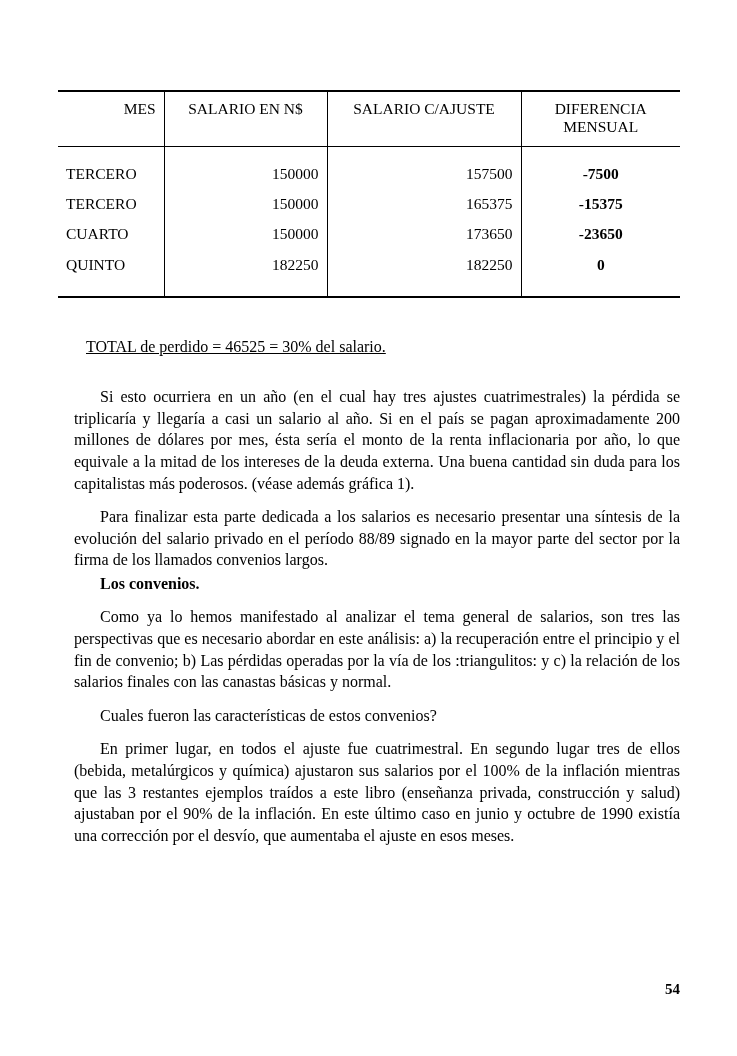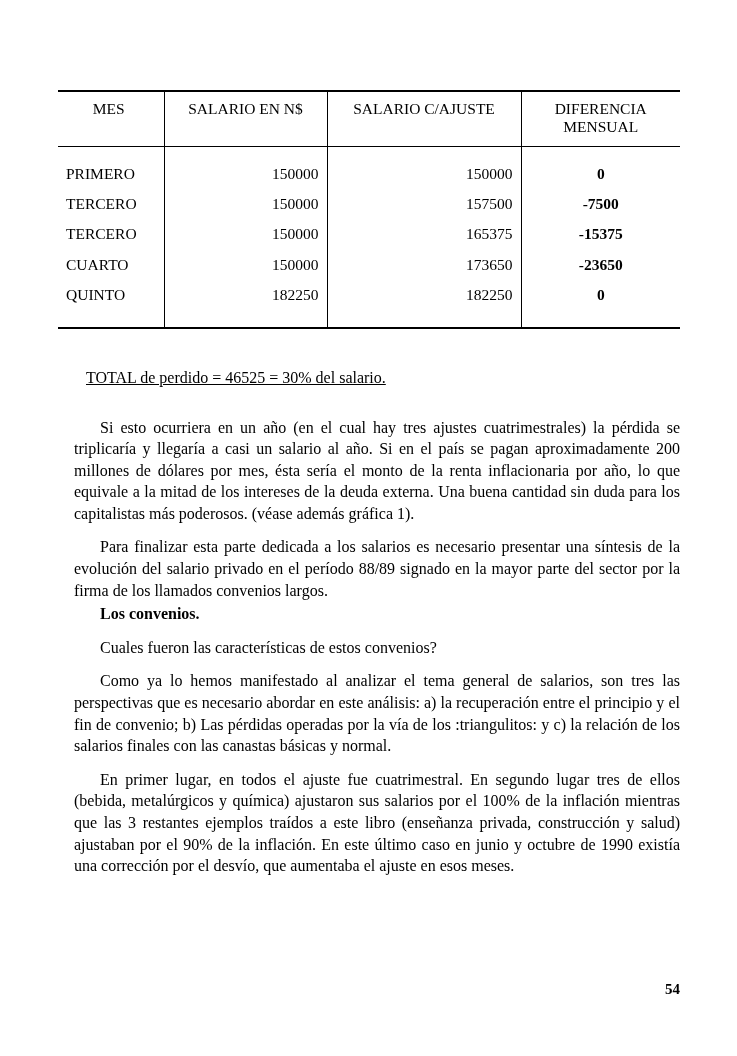--- a/index.html
+++ b/index.html
@@ -40,21 +40,21 @@
   table.salary-table col.c1 { width: 163px; }
   table.salary-table col.c2 { width: 194px; }
   table.salary-table col.c3 { width: 159px; }
 
   table.salary-table thead th {
     font-weight: normal;
     padding: 8px 8px 10px 8px;
     vertical-align: top;
     line-height: 1.15;
   }
-  .th-0 { text-align: center; padding-left: 4px !important; }
+  .th-0 { text-align: right; padding-left: 4px !important; }
   .th-1, .th-2 { text-align: center; }
   .th-3 { text-align: center; }
 
   table.salary-table thead tr.head-row th {
     border-top: 2.2px solid #000;
     border-bottom: 1.6px solid #000;
   }
   table.salary-table th.vline-left,
   table.salary-table td.vline-left {
     border-left: 1.1px solid #000;
@@ -132,26 +132,20 @@
           <th class="th-1 vline-left">SALARIO EN N$</th>
           <th class="th-2 vline-left">SALARIO C/AJUSTE</th>
           <th class="th-3 vline-left">
             <span>DIFERENCIA</span><br>
             <span>MENSUAL</span>
           </th>
         </tr>
       </thead>
       <tbody>
         <tr>
-          <td class="label-cell">PRIMERO</td>
-          <td class="num-cell vline-left">150000</td>
-          <td class="num-cell vline-left">150000</td>
-          <td class="diff-cell vline-left">0</td>
-        </tr>
-        <tr>
           <td class="label-cell">TERCERO</td>
           <td class="num-cell vline-left">150000</td>
           <td class="num-cell vline-left">157500</td>
           <td class="diff-cell vline-left">-7500</td>
         </tr>
         <tr>
           <td class="label-cell">TERCERO</td>
           <td class="num-cell vline-left">150000</td>
           <td class="num-cell vline-left">165375</td>
           <td class="diff-cell vline-left">-15375</td>
@@ -170,21 +164,21 @@
         </tr>
       </tbody>
     </table>
 
     <div class="total-line">TOTAL de perdido = 46525 = 30% del salario.</div>
 
     <div class="body-block">
       <p class="para">Si esto ocurriera en un año (en el cual hay tres ajustes cuatrimestrales) la pérdida se triplicaría y llegaría a casi un salario al año. Si en el país se pagan aproximadamente 200 millones de dólares por mes, ésta sería el monto de la renta inflacionaria por año, lo que equivale a la mitad de los intereses de la deuda externa. Una buena cantidad sin duda para los capitalistas más poderosos. (véase además gráfica 1).</p>
       <p class="para spaced">Para finalizar esta parte dedicada a los salarios es necesario presentar una síntesis de la evolución del salario privado en el período 88/89 signado en la mayor parte del sector por la firma de los llamados convenios largos.</p>
       <p class="para heading-sub">Los convenios.</p>
+      <p class="para spaced">Como ya lo hemos manifestado al analizar el tema general de salarios, son tres las perspectivas que es necesario abordar en este análisis: a) la recuperación entre el principio y el fin de convenio; b) Las pérdidas operadas por la vía de los :triangulitos: y c) la relación de los salarios finales con las canastas básicas y normal.</p>
       <p class="para spaced">Cuales fueron las características de estos convenios?</p>
-      <p class="para spaced">Como ya lo hemos manifestado al analizar el tema general de salarios, son tres las perspectivas que es necesario abordar en este análisis: a) la recuperación entre el principio y el fin de convenio; b) Las pérdidas operadas por la vía de los :triangulitos: y c) la relación de los salarios finales con las canastas básicas y normal.</p>
       <p class="para spaced">En primer lugar, en todos el ajuste fue cuatrimestral. En segundo lugar tres de ellos (bebida, metalúrgicos y química) ajustaron sus salarios por el 100% de la inflación mientras que las 3 restantes ejemplos traídos a este libro (enseñanza privada, construcción y salud) ajustaban por el 90% de la inflación. En este último caso en junio y octubre de 1990 existía una corrección por el desvío, que aumentaba el ajuste en esos meses.</p>
     </div>
 
   </div>
 
   <div class="page-number">54</div>
 </div>
 
 </body></html>

